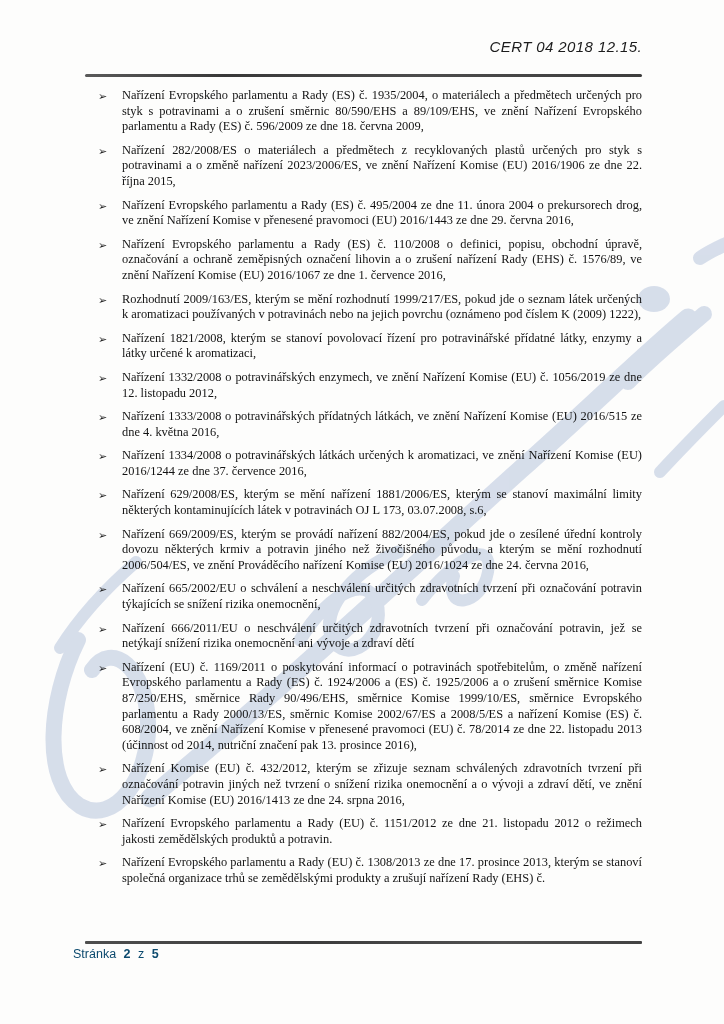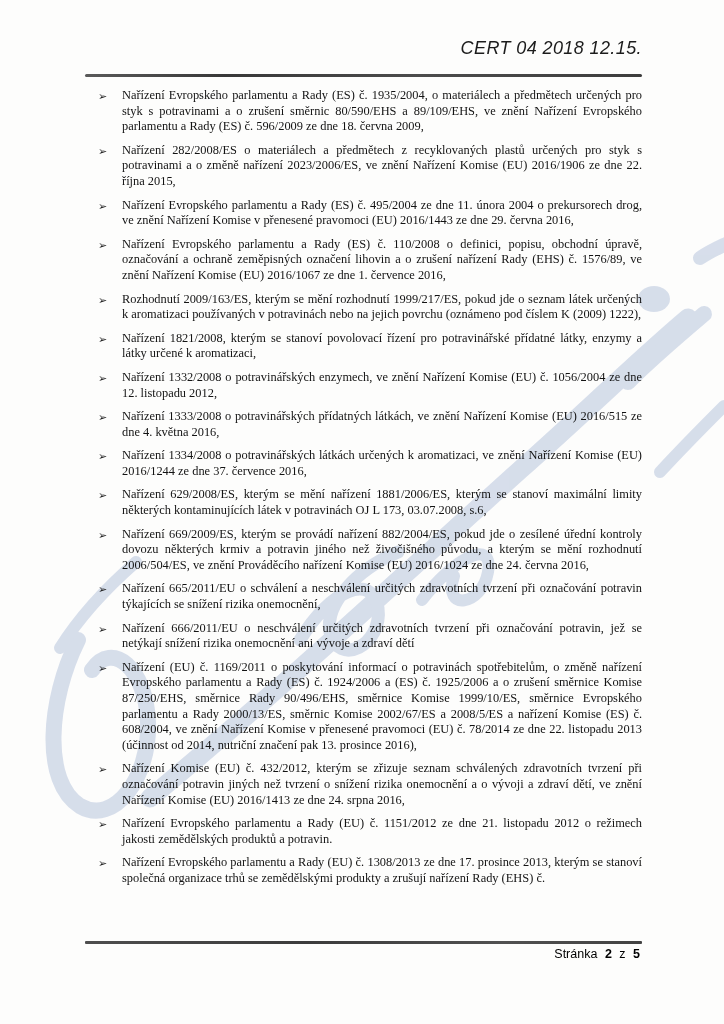--- a/index.html
+++ b/index.html
@@ -18,21 +18,21 @@
   }
   .watermark {
     position: absolute; left: 0; top: 0; width: 724px; height: 1024px;
     z-index: 0; pointer-events: none;
   }
   .content { position: relative; z-index: 1; }
   .header-code {
     position: absolute; top: 38px; right: 82px;
     font-family: "Liberation Sans", sans-serif;
     font-style: italic; font-weight: 500;
-    font-size: 18px; letter-spacing: 0.4px;
+    font-size: 15px; letter-spacing: 0.4px;
     color: #1c1c1c;
   }
   .top-rule {
     position: absolute; top: 74px; left: 85px; width: 557px; height: 3px;
     background: linear-gradient(90deg, #5a5a5a, #383838 25%, #4c4c4c 60%, #3d3d3d);
     border-radius: 2px;
   }
   .reg-list {
     position: absolute; top: 88px; left: 85px; width: 557px;
     margin: 0; padding: 0; list-style: none;
@@ -50,24 +50,24 @@
   .marker {
     position: absolute; left: 13px; top: 1px;
     font-size: 11px; line-height: 14px; color: #222;
   }
   .bottom-rule {
     position: absolute; top: 941px; left: 85px; width: 557px; height: 2.5px;
     background: linear-gradient(90deg, #4e4e4e, #3c3c3c 40%, #515151 75%, #424242);
     border-radius: 1px;
   }
   .footer {
-    position: absolute; top: 947px; left: 85px; width: 557px;
-    text-align: right;
+    position: absolute; top: 947px; left: 71px; width: 557px;
+    text-align: left;
     font-family: "Liberation Sans", sans-serif;
-    font-size: 12.5px; color: #000000;
+    font-size: 12.5px; color: #0c4a6e;
   }
   .footer .sp { margin: 0 2px; }
   .footer .num { font-weight: bold; }
 </style>
 </head>
 <body>
 
 <div class="page">
 
   <svg class="watermark" viewBox="0 0 724 1024" xmlns="http://www.w3.org/2000/svg">
@@ -90,26 +90,26 @@
 
     <div class="top-rule"></div>
 
     <ul class="reg-list">
         <li><span class="marker">➢</span><b>Nařízení Evropského parlamentu a Rady (ES) č. 1935/2004</b><span>, o materiálech a předmětech určených pro styk s potravinami a o zrušení směrnic 80/590/EHS a 89/109/EHS, ve znění Nařízení Evropského parlamentu a Rady (ES) č. </span><b>596/2009</b><span> ze dne 18. června 2009,</span></li>
         <li><span class="marker">➢</span><b>Nařízení 282/2008/ES</b><span> o materiálech a předmětech z recyklovaných plastů určených pro styk s potravinami a o změně nařízení 2023/2006/ES, ve znění Nařízení Komise (EU) </span><b>2016/1906</b><span> ze dne 22. října 2015,</span></li>
         <li><span class="marker">➢</span><b>Nařízení Evropského parlamentu a Rady (ES) č. 495/2004</b><span> ze dne 11. února 2004 o prekursorech drog, ve znění Nařízení Komise v přenesené pravomoci (EU) 2016/1443 ze dne 29. června 2016,</span></li>
         <li><span class="marker">➢</span><b>Nařízení Evropského parlamentu a Rady (ES) č. 110/2008</b><span> o definici, popisu, obchodní úpravě, označování a ochraně zeměpisných označení lihovin a o zrušení nařízení Rady (EHS) č. 1576/89, ve znění Nařízení Komise (EU) 2016/1067 ze dne 1. července 2016,</span></li>
         <li><span class="marker">➢</span><b>Rozhodnutí 2009/163/ES</b><span>, kterým se mění rozhodnutí 1999/217/ES, pokud jde o seznam látek určených k aromatizaci používaných v potravinách nebo na jejich povrchu (oznámeno pod číslem K (2009) 1222),</span></li>
         <li><span class="marker">➢</span><b>Nařízení 1821/2008,</b><span> kterým se stanoví povolovací řízení pro potravinářské přídatné látky, enzymy a látky určené k aromatizaci,</span></li>
-        <li><span class="marker">➢</span><b>Nařízení 1332/2008</b><span> o potravinářských enzymech, ve znění Nařízení Komise (EU) č. </span><b>1056/2004</b><span> ze dne 12. listopadu 2012,</span></li>
+        <li><span class="marker">➢</span><b>Nařízení 1332/2008</b><span> o potravinářských enzymech, ve znění Nařízení Komise (EU) č. </span><b>1056/2019</b><span> ze dne 12. listopadu 2012,</span></li>
         <li><span class="marker">➢</span><b>Nařízení 1333/2008</b><span> o potravinářských přídatných látkách, ve znění Nařízení Komise (EU) </span><b>2016/515</b><span> ze dne 4. května 2016,</span></li>
         <li><span class="marker">➢</span><b>Nařízení 1334/2008</b><span> o potravinářských látkách určených k aromatizaci, ve znění Nařízení Komise (EU) </span><b>2016/1244</b><span> ze dne 37. července 2016,</span></li>
         <li><span class="marker">➢</span><b>Nařízení 629/2008/ES</b><span>, kterým se mění nařízení 1881/2006/ES, kterým se stanoví maximální limity některých kontaminujících látek v potravinách  OJ L 173, 03.07.2008, s.6,</span></li>
         <li><span class="marker">➢</span><b>Nařízení 669/2009/ES</b><span>, kterým se provádí nařízení  882/2004/ES, pokud jde o zesílené úřední kontroly dovozu některých krmiv a potravin jiného než živočišného původu, a kterým se mění rozhodnutí 2006/504/ES, ve znění Prováděcího nařízení Komise (EU) </span><b>2016/1024</b><span> ze dne 24. června 2016,</span></li>
-        <li><span class="marker">➢</span><b>Nařízení 665/2011/EU</b><span> o schválení a neschválení určitých zdravotních tvrzení při označování potravin týkajících se snížení rizika onemocnění,</span></li>
+        <li><span class="marker">➢</span><b>Nařízení 665/2002/EU</b><span> o schválení a neschválení určitých zdravotních tvrzení při označování potravin týkajících se snížení rizika onemocnění,</span></li>
         <li><span class="marker">➢</span><b>Nařízení 666/2011/EU</b><span> o neschválení určitých zdravotních tvrzení při označování potravin, jež se netýkají snížení rizika onemocnění ani vývoje a zdraví dětí</span></li>
         <li><span class="marker">➢</span><b>Nařízení (EU) č. 1169/2011</b><span>  o poskytování informací o potravinách spotřebitelům, o změně nařízení Evropského parlamentu a Rady (ES) č. 1924/2006 a (ES) č. 1925/2006 a o zrušení směrnice Komise 87/250/EHS, směrnice Rady 90/496/EHS, směrnice Komise 1999/10/ES, směrnice Evropského parlamentu a Rady 2000/13/ES, směrnic Komise 2002/67/ES a 2008/5/ES a nařízení Komise (ES) č. 608/2004, ve znění Nařízení Komise v přenesené pravomoci (EU) č. </span><b>78/2014</b><span> ze dne 22. listopadu 2013 (účinnost od 2014, nutriční značení pak 13. prosince 2016),</span></li>
         <li><span class="marker">➢</span><b>Nařízení Komise (EU) č. 432/2012,</b><span> kterým se zřizuje seznam schválených zdravotních tvrzení při označování potravin jiných než tvrzení o snížení rizika onemocnění a o vývoji a zdraví dětí, ve znění Nařízení Komise (EU) </span><b>2016/1413</b><span> ze dne 24. srpna 2016,</span></li>
         <li><span class="marker">➢</span><b>Nařízení Evropského parlamentu a Rady (EU) č. 1151/2012</b><span> ze dne 21. listopadu 2012 o režimech jakosti zemědělských produktů a potravin.</span></li>
         <li><span class="marker">➢</span><b>Nařízení Evropského parlamentu a Rady (EU) č. 1308/2013</b><span> ze dne 17. prosince 2013, kterým se stanoví společná organizace trhů se zemědělskými produkty a zrušují nařízení Rady (EHS) č.</span></li>
       </ul>
 
     <div class="bottom-rule"></div>
 
     <div class="footer">

